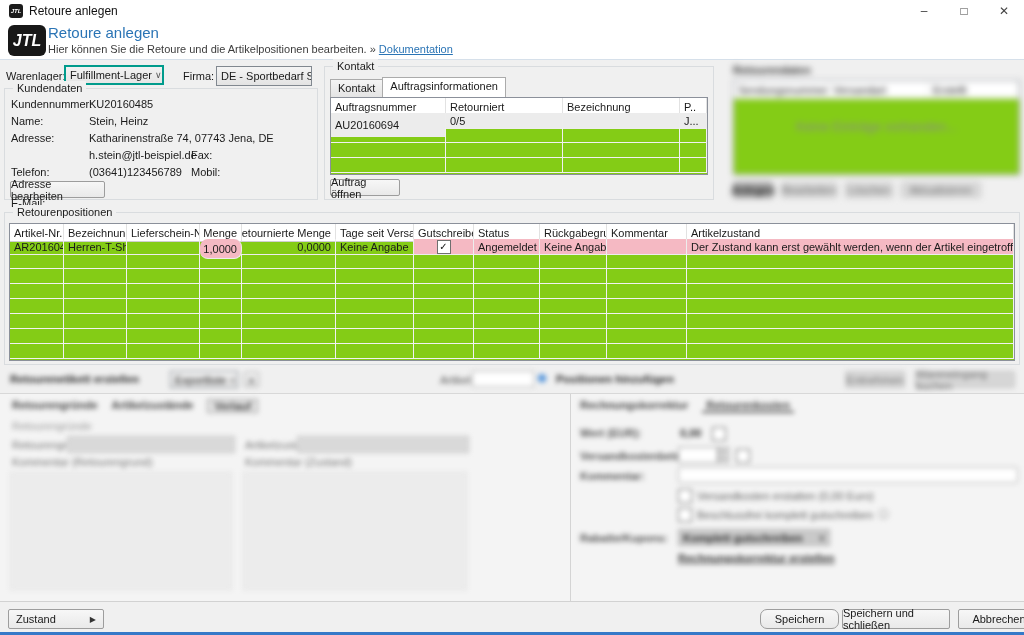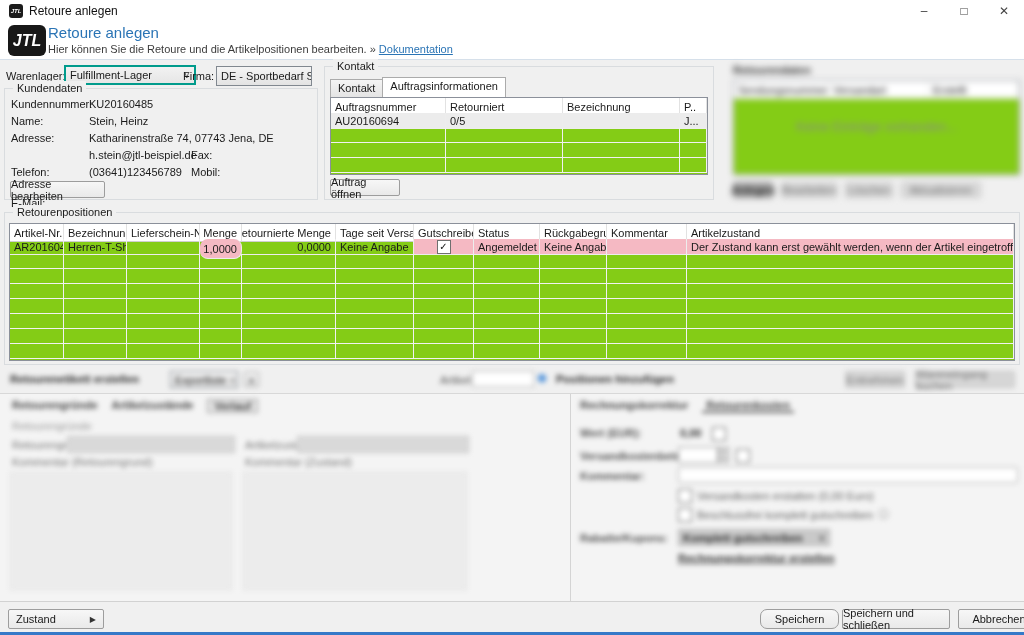--- a/index.html
+++ b/index.html
@@ -77,21 +77,21 @@
     <div class="logo">JTL</div>
     <div class="hd-title">Retoure anlegen</div>
     <div class="hd-sub">
       <span>Hier können Sie die Retoure und die Artikelpositionen bearbeiten.</span>
       <span>»</span>
       <span class="link">Dokumentation</span>
     </div>
   </div>
 
   <div style="position:absolute;left:6px;top:70px;" class="lbl">Warenlager:</div>
-  <div class="combo teal" style="left:64px;top:65px;width:132px;justify-content:space-between;">
+  <div class="combo teal" style="left:64px;top:65px;width:100px;justify-content:space-between;">
     <span>Fulfillment-Lager</span>
     <span class="chev">∨</span>
   </div>
   <div style="position:absolute;left:183px;top:70px;" class="lbl">Firma:</div>
   <div class="combo" style="left:216px;top:66px;width:96px;">
     <span>DE - Sportbedarf Somm</span>
 
   </div>
 
   <div class="groupbox" style="left:4px;top:88px;width:314px;height:112px;">
@@ -115,21 +115,21 @@
     <div class="gb-title">Kontakt</div>
     <div class="tabstrip" style="left:5px;top:8px;height:22px;">
       <div class="tab">Kontakt</div>
       <div class="tab active">Auftragsinformationen</div>
     </div>
     <div class="gridbox" style="left:5px;top:30px;width:378px;height:78px;grid-template-columns:115px 117px 117px 1fr;grid-auto-rows:15px;">
       <div class="h" style="height:17px;">Auftragsnummer</div>
       <div class="h" style="height:17px;">Retourniert</div>
       <div class="h" style="height:17px;">Bezeichnung</div>
       <div class="h" style="height:17px;">P..</div>
-      <div class="c selrow" style="height:16px;">AU20160694</div>
+      <div class="c selrow" style="height:24px;">AU20160694</div>
       <div class="c selrow" style="height:16px;">0/5</div>
       <div class="c selrow" style="height:16px;"></div>
       <div class="c selrow" style="height:16px;">J...</div>
       <div style="display:contents;"><div class="cell"></div><div class="cell"></div><div class="cell"></div><div class="cell"></div><div class="cell"></div><div class="cell"></div><div class="cell"></div><div class="cell"></div><div class="cell"></div><div class="cell"></div><div class="cell"></div><div class="cell"></div></div>
     </div>
     <div class="btn" style="position:absolute;left:5px;top:112px;width:70px;height:17px;">Auftrag öffnen</div>
   </div>
 
   <div class="blur">
     <div style="position:absolute;left:733px;top:64px;font-weight:bold;color:#333;">Retourendaten</div>

